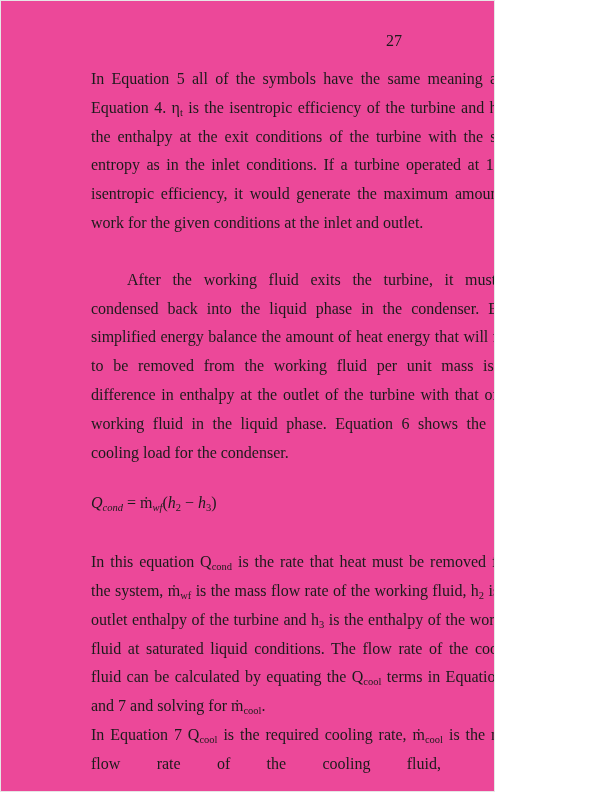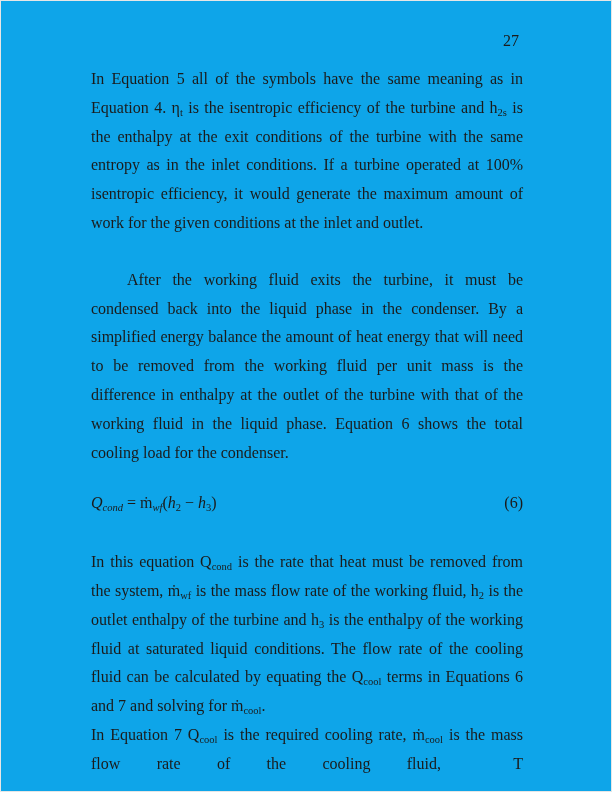--- a/index.html
+++ b/index.html
@@ -2,23 +2,23 @@
 <html><head>
 <meta charset="utf-8">
 <style>
   html, body {
     margin: 0;
     padding: 0;
     background: #ffffff;
   }
   .page {
     position: relative;
-    width: 612px;
+    width: 495px;
     height: 792px;
-    background: #0ea5e9;
+    background: #ec4899;
     box-sizing: border-box;
     border: 1px solid #e6e6e6;
     font-family: "Liberation Serif", "DejaVu Serif", serif;
     color: #1b1b1b;
     overflow: hidden;
   }
   .page-number {
     position: absolute;
     top: 31px;
     right: 92px;

